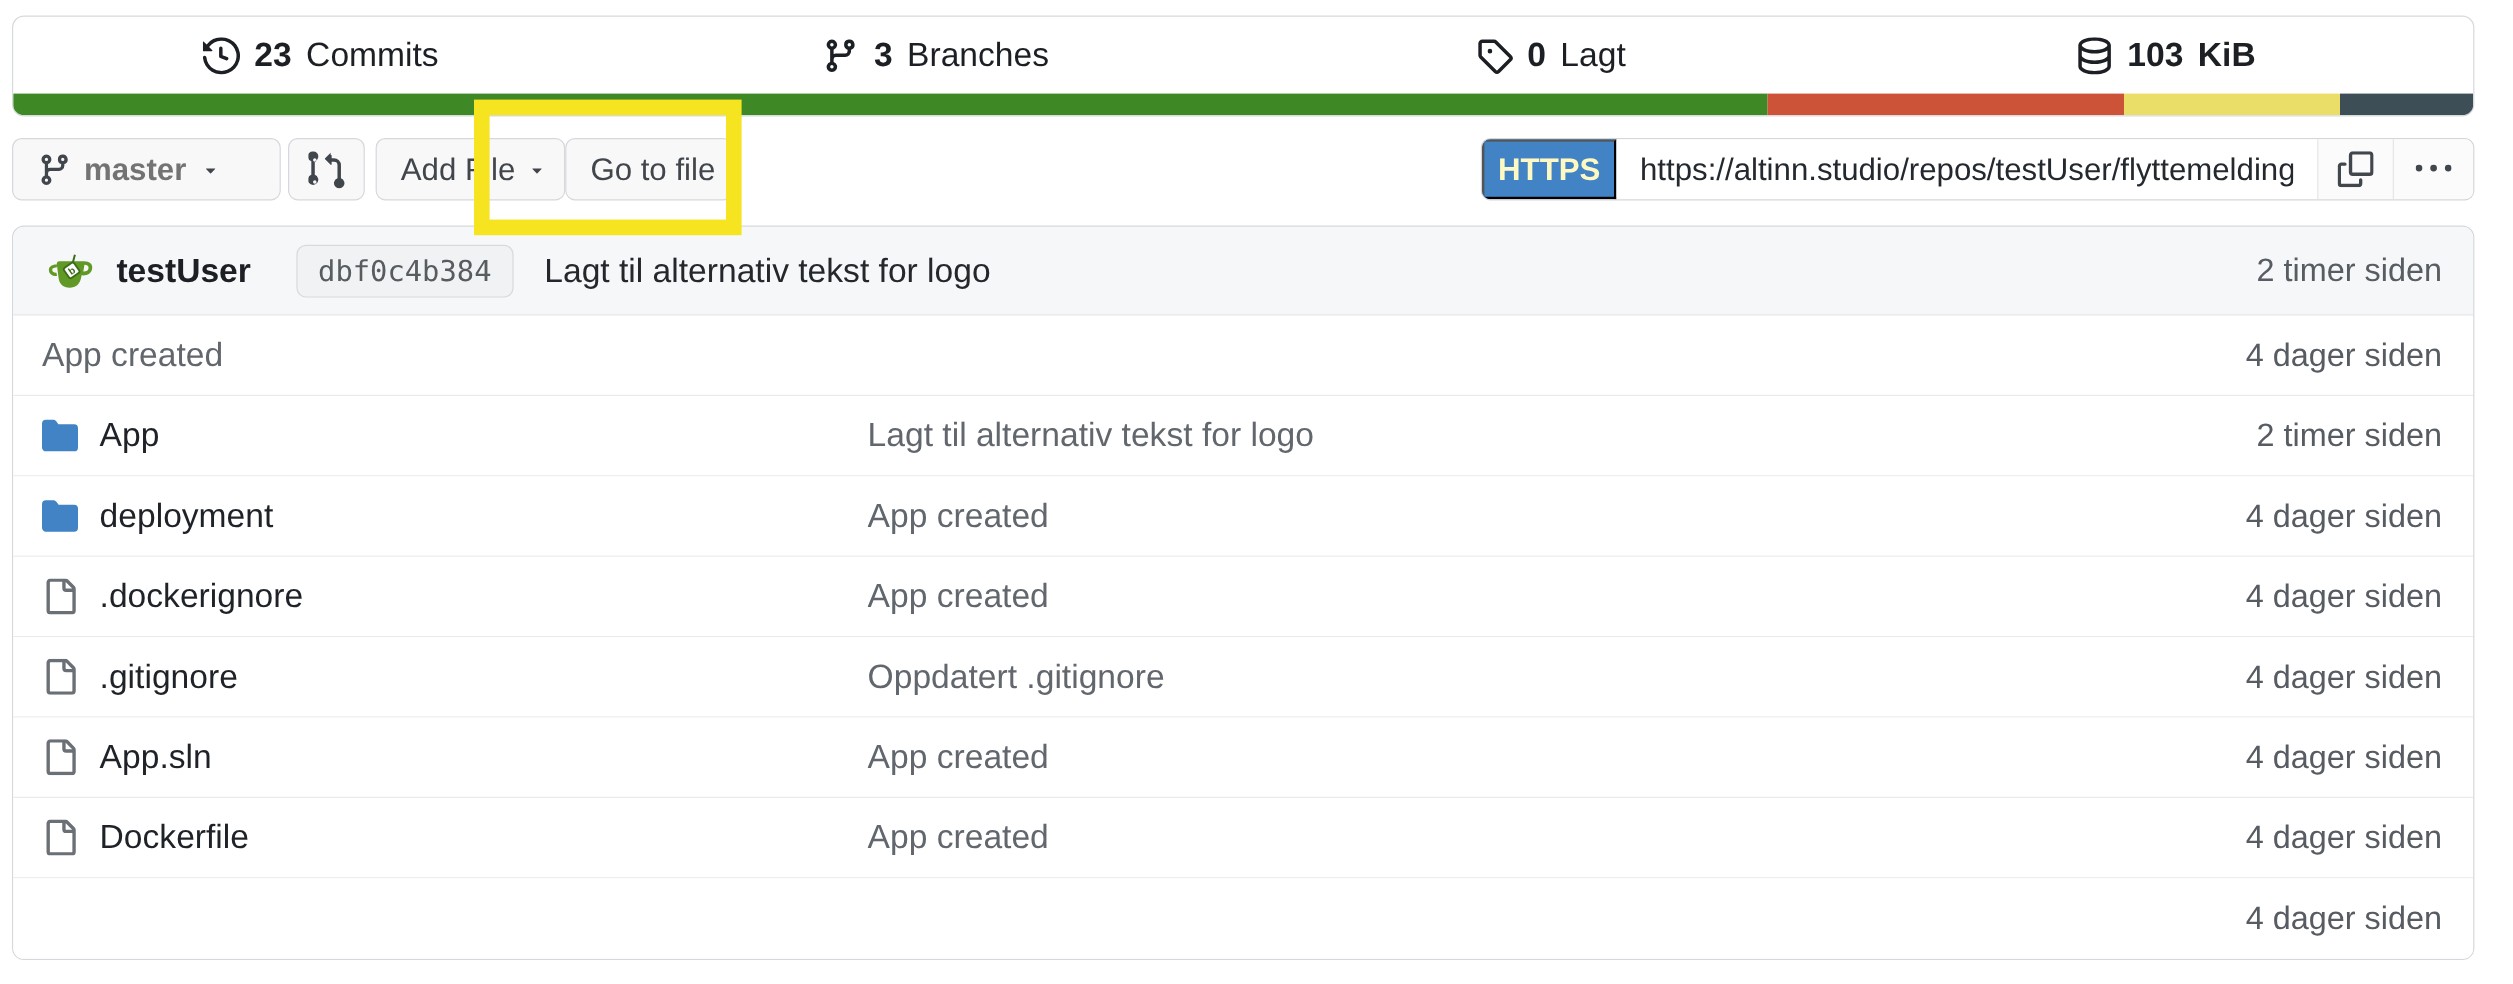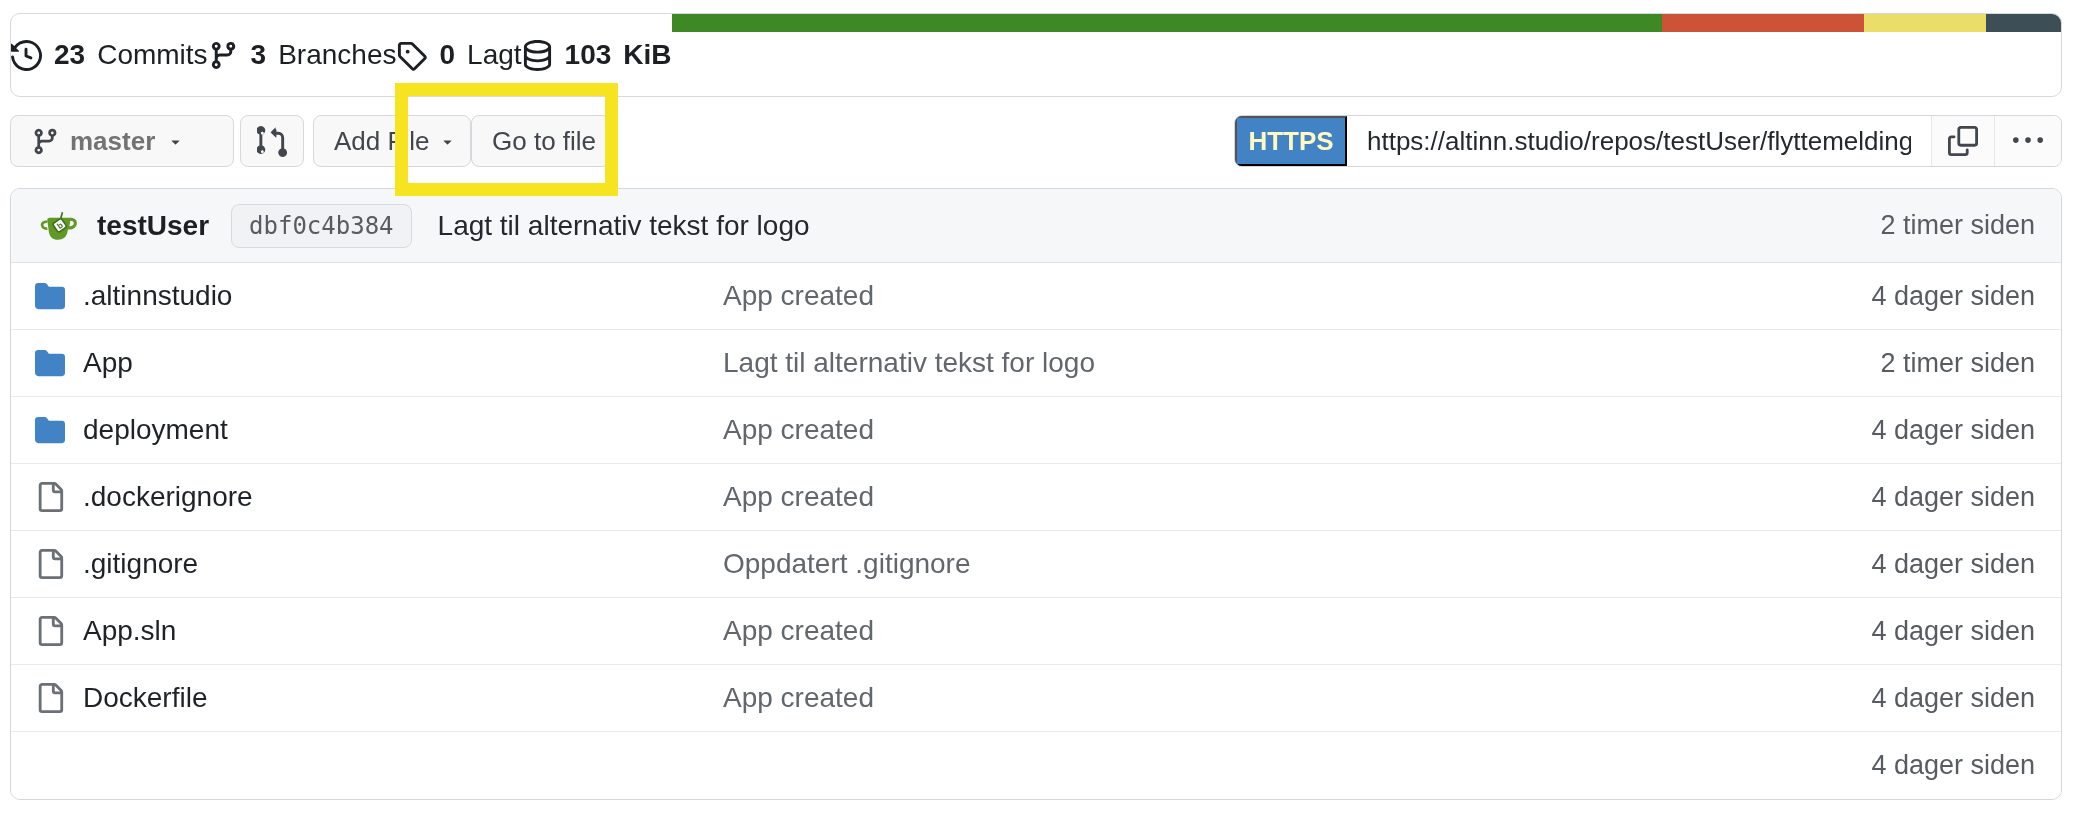--- a/index.html
+++ b/index.html
@@ -2,21 +2,21 @@
 <html><head>
 <meta charset="utf-8">
 <style>
   * { margin:0; padding:0; box-sizing:border-box; }
   html,body { width:2094px; height:820px; background:#fff;
     font-family:"Liberation Sans","DejaVu Sans",sans-serif; color:#1f2328; }
   .page { position:relative; width:2052px; margin-left:10px; padding-top:13px; }
 
   
   .stats-card { height:84px; border:1px solid #d6d9dd; border-radius:10px;
-    overflow:hidden; display:flex; background:#fff; }
+    overflow:hidden; display:flex; flex-direction:column; background:#fff; }
   .stats-row { flex:1; display:flex; align-items:center; }
   .stat { flex:1; display:flex; justify-content:center; align-items:center;
     gap:12px; font-size:28px; color:#1c1f23; cursor:pointer; text-decoration:none; }
   .stat svg { width:31px; height:31px; fill:#1c1f23; flex:none; }
   .stat-count { font-weight:700; }
   .stat-size .stat-label { font-weight:700; }
   .lang-bar { height:18px; width:100%; display:flex; }
   .lang-seg { height:100%; }
 
   
@@ -49,21 +49,21 @@
   
   .annotation { position:absolute; left:385px; top:83px; width:223px; height:113px;
     border:13px solid #f5e41f; z-index:40; pointer-events:none; }
 
   
   .repo-table { margin-top:21px; border:1px solid #d4d7db; border-radius:10px;
     overflow:hidden; background:#fff; }
   .commit-header { height:74px; background:#f6f7f8; border-bottom:1px solid #dfe2e5;
     display:flex; align-items:center; padding:0 26px 0 26px; }
   .avatar { width:44px; height:44px; margin-right:16px; flex:none; }
-  .author { font-weight:700; font-size:28px; color:#1c1f23; margin-right:22px; cursor:pointer; }
+  .author { font-weight:700; font-size:28px; color:#1c1f23; margin-right:38px; cursor:pointer; }
   .hash { font-family:"DejaVu Sans Mono","Liberation Mono",monospace; font-size:24px;
     color:#575c61; background:#f1f2f3; border:1px solid #d7dade; border-radius:8px;
     padding:7px 17px; margin-right:26px; cursor:pointer;text-align:right; }
   .commit-msg { font-size:28px; color:#24282c; cursor:pointer; }
   .header-time { margin-left:auto; font-size:27px; color:#585d63; }
 
   .file-row { height:67px; display:flex; align-items:center;
     padding:0 26px 0 24px; border-bottom:1px solid #e8eaec; background:#fff; }
   .file-row:last-child { border-bottom:none; }
   .cell-name { width:688px; display:flex; align-items:center; flex:none; }
@@ -178,29 +178,20 @@
           <text x="33" y="35.5" font-size="12" font-weight="bold" fill="#3b6c18" text-anchor="middle" font-family="Liberation Sans, sans-serif">b</text>
         </g>
       </svg>
       <span class="author">testUser</span>
       <span class="hash">dbf0c4b384</span>
       <span class="commit-msg">Lagt til alternativ tekst for logo</span>
       <span class="header-time">2 timer siden</span>
     </header>
     <div id="file-rows">
   <div class="file-row folder">
-    <span class="cell-name">
-      <span class="icon folder-icon">
-        <svg viewBox="0 0 16 16">
-                <path d="M1.75 1A1.75 1.75 0 0 0 0 2.75v10.5C0 14.216.784 15 1.75 15h12.5A1.75 1.75 0 0 0 16 13.25v-8.5A1.75 1.75 0 0 0 14.25 3H7.5a.25.25 0 0 1-.2-.1l-.9-1.2C6.07 1.26 5.55 1 5 1Z"></path>
-              </svg>
-      </span>
-
-      <a class="fname">.altinnstudio</a>
-    </span>
     <a class="msg">App created</a>
     <span class="time">4 dager siden</span>
   </div>
 
   <div class="file-row folder">
     <span class="cell-name">
       <span class="icon folder-icon">
         <svg viewBox="0 0 16 16">
                 <path d="M1.75 1A1.75 1.75 0 0 0 0 2.75v10.5C0 14.216.784 15 1.75 15h12.5A1.75 1.75 0 0 0 16 13.25v-8.5A1.75 1.75 0 0 0 14.25 3H7.5a.25.25 0 0 1-.2-.1l-.9-1.2C6.07 1.26 5.55 1 5 1Z"></path>
               </svg>

